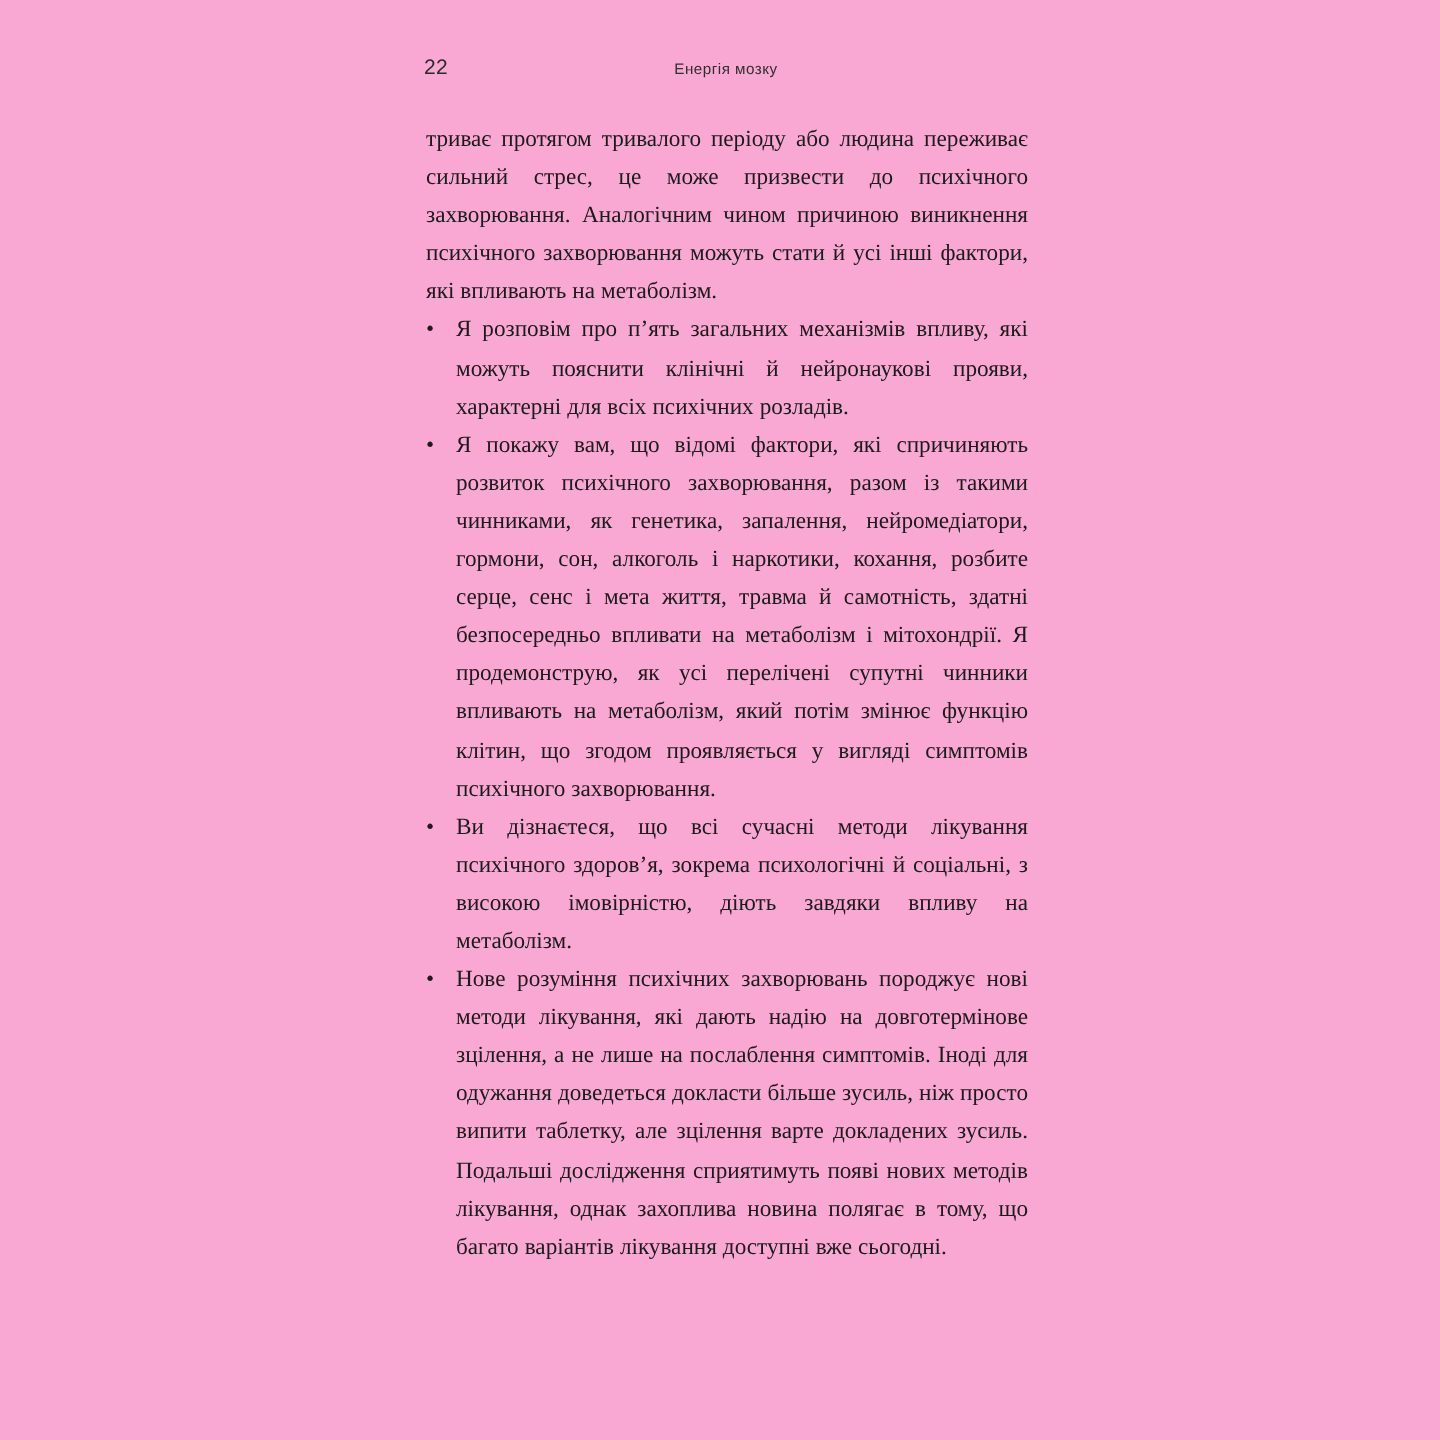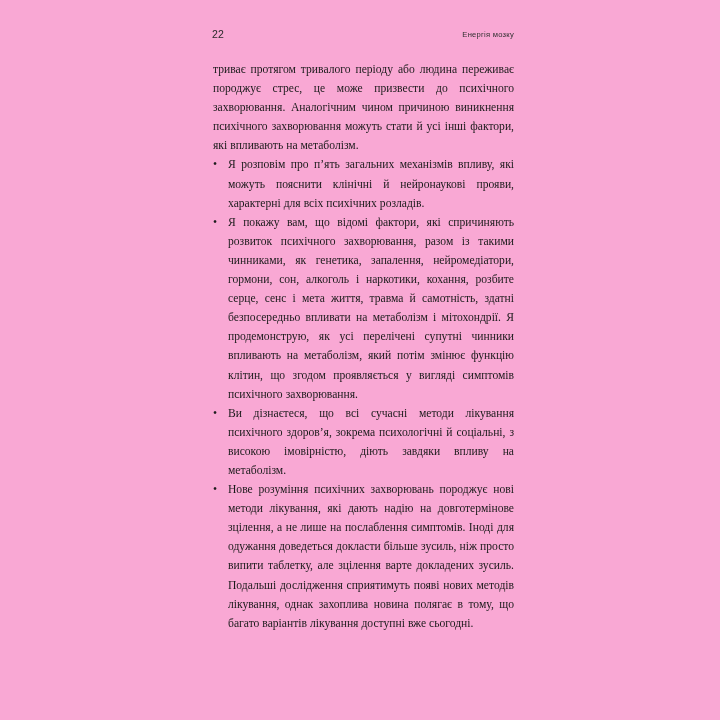--- a/index.html
+++ b/index.html
@@ -40,21 +40,21 @@
     line-height: 13px;
     letter-spacing: 0.2px;
     color: #2a2a2a;
     font-family: "Liberation Sans", "DejaVu Sans", sans-serif;
   }
   .running-head {
     position: absolute;
     left: 0;
     top: 0;
     width: 302px;
-    text-align: right;
+    text-align: center;
     font-size: 7.6px;
     line-height: 13px;
     letter-spacing: 0.25px;
     color: #2f2f2f;
     font-family: "Liberation Sans", "DejaVu Sans", sans-serif;
   }
 
   
   .text-column {
     position: absolute;
@@ -124,21 +124,21 @@
 
 <div class="page">
 
   <div class="page-header">
     <div class="folio">22</div>
     <div class="running-head">Енергія мозку</div>
   </div>
 
   <div class="text-column">
 
-    <p class="para">триває протягом тривалого періоду або людина переживає породжує стрес, це може призвести до психічного захворювання. Аналогічним чином причиною виникнення психічного захворювання можуть стати й усі інші фактори, які впливають на метаболізм.</p>
+    <p class="para">триває протягом тривалого періоду або людина переживає сильний стрес, це може призвести до психічного захворювання. Аналогічним чином причиною виникнення психічного захворювання можуть стати й усі інші фактори, які впливають на метаболізм.</p>
 
     <ul class="bullet-list">
       <li class="bullet-item">
         <span class="bullet-mark">•</span><span>Я розповім про п’ять загальних механізмів впливу, які можуть пояснити клінічні й нейронаукові прояви, характерні для всіх психічних розладів.</span>
       </li>
       <li class="bullet-item">
         <span class="bullet-mark">•</span><span>Я покажу вам, що відомі фактори, які спричиняють розвиток психічного захворювання, разом із такими чинниками, як генетика, запалення, нейромедіатори, гормони, сон, алкоголь і наркотики, кохання, розбите серце, сенс і мета життя, травма й самотність, здатні безпосередньо впливати на метаболізм і мітохондрії. Я продемонструю, як усі перелічені супутні чинники впливають на метаболізм, який потім змінює функцію клітин, що згодом проявляється у вигляді симптомів психічного захворювання.</span>
       </li>
       <li class="bullet-item">
         <span class="bullet-mark">•</span><span>Ви дізнаєтеся, що всі сучасні методи лікування психічного здоров’я, зокрема психологічні й соціальні, з високою імовірністю, діють завдяки впливу на метаболізм.</span>

